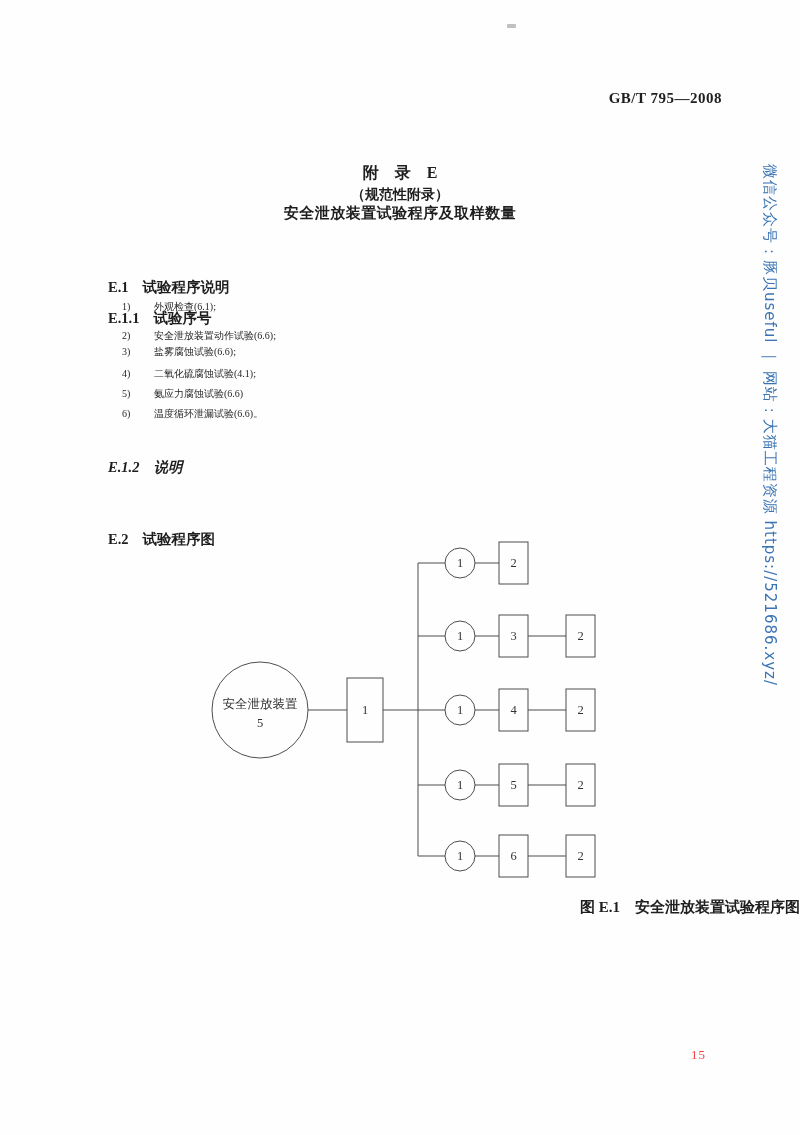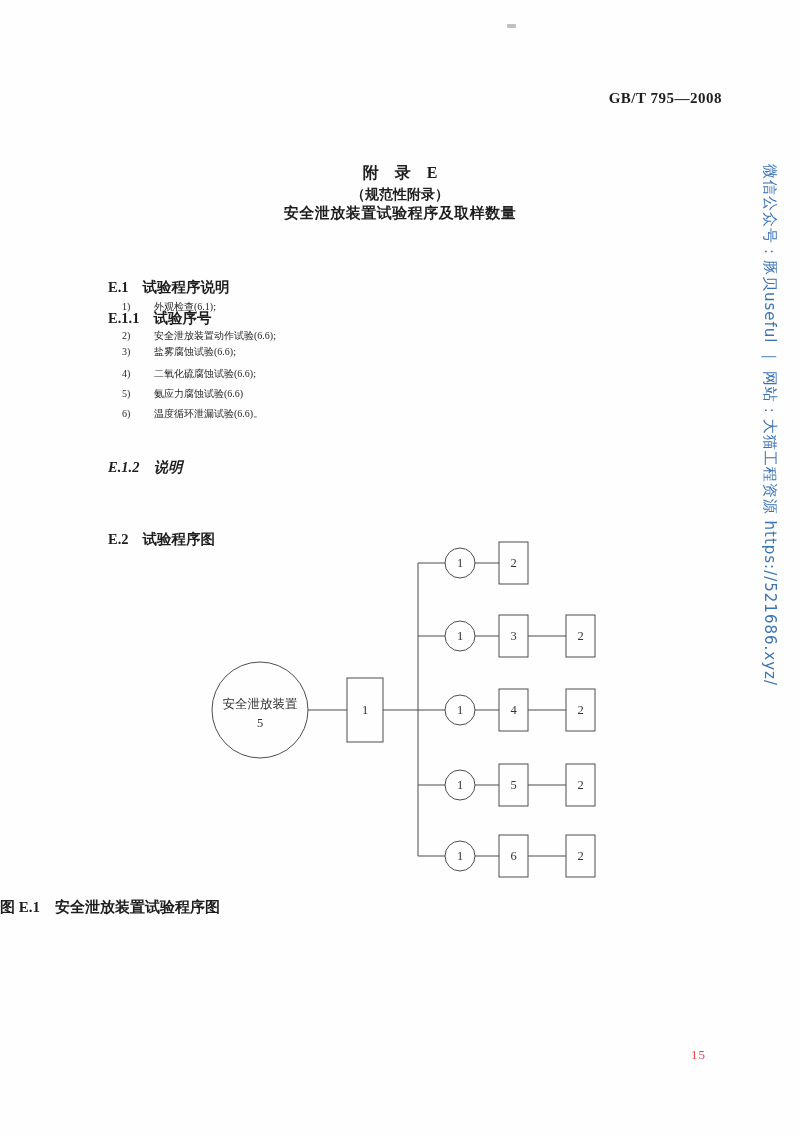--- a/index.html
+++ b/index.html
@@ -67,21 +67,21 @@
   .figure-svg { position: absolute; left: 200px; top: 530px; }
   .figure-svg .shape { fill: none; stroke: #4d4d4d; stroke-width: 1; }
   .figure-svg text {
     fill: #333; font-size: 12.5px;
     font-family: "Liberation Serif", "DejaVu Serif", serif;
   }
   .figure-svg .src-label { font-size: 12.5px; }
 
   .fig-caption {
     position: absolute; top: 898px; left: 0; width: 800px;
-    text-align: left; font-size: 15px; font-weight: bold; color: #1e1e1e;
+    text-align: right; font-size: 15px; font-weight: bold; color: #1e1e1e;
   }
 
   .page-number {
     position: absolute; left: 691px; top: 1047px;
     font-size: 13px; color: #ef4444; letter-spacing: 1px;
   }
 </style>
 </head>
 <body>
 
@@ -108,21 +108,21 @@
   <div class="item it-a1">
     <span class="i-num">1)</span><span>外观检查(6.1);</span>
   </div>
   <div class="item it-a2">
     <span class="i-num">2)</span><span>安全泄放装置动作试验(6.6);</span>
   </div>
   <div class="item it-a3">
     <span class="i-num">3)</span><span>盐雾腐蚀试验(6.6);</span>
   </div>
   <div class="item it-a4">
-    <span class="i-num">4)</span><span>二氧化硫腐蚀试验(6.6);</span>
+    <span class="i-num">4)</span><span>二氧化硫腐蚀试验(4.1);</span>
   </div>
   <div class="item it-a5">
     <span class="i-num">5)</span><span>氨应力腐蚀试验(6.6)</span>
   </div>
   <div class="item it-a6">
     <span class="i-num">6)</span><span>温度循环泄漏试验(6.6)。</span>
   </div>
 
   <div class="heading h-e12">
     <span class="h-id">E.1.2</span><span>说明</span>

